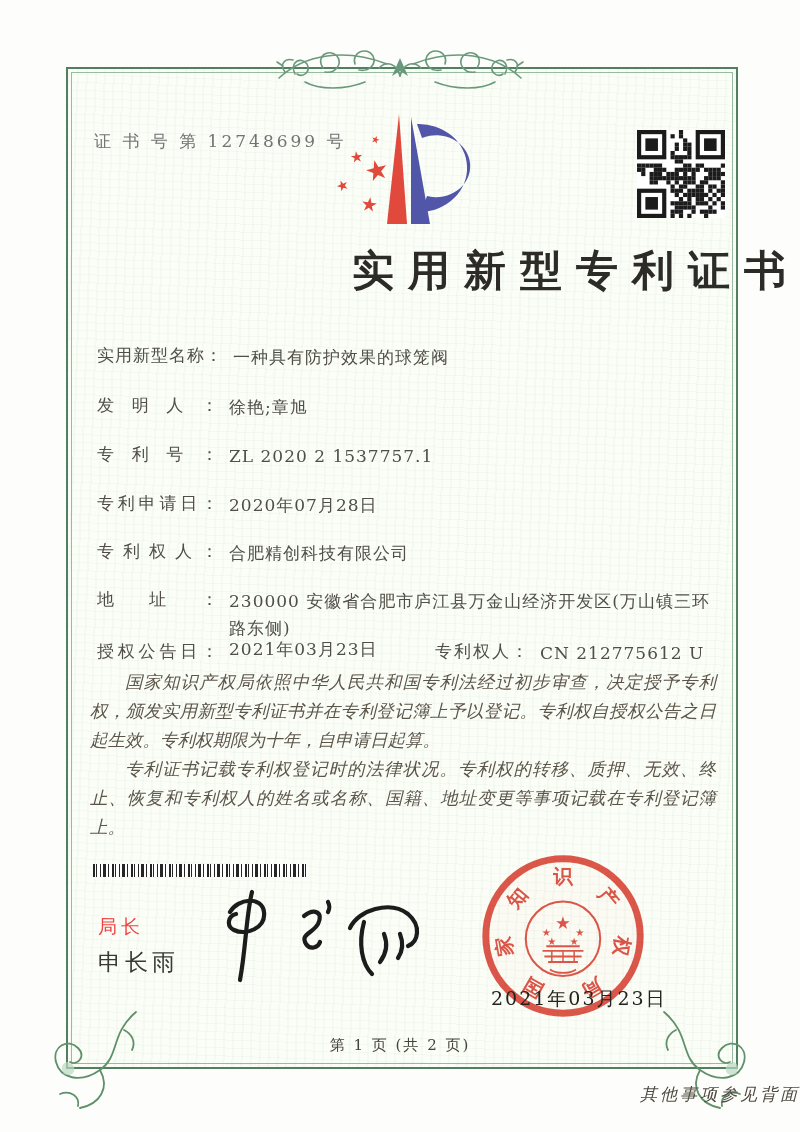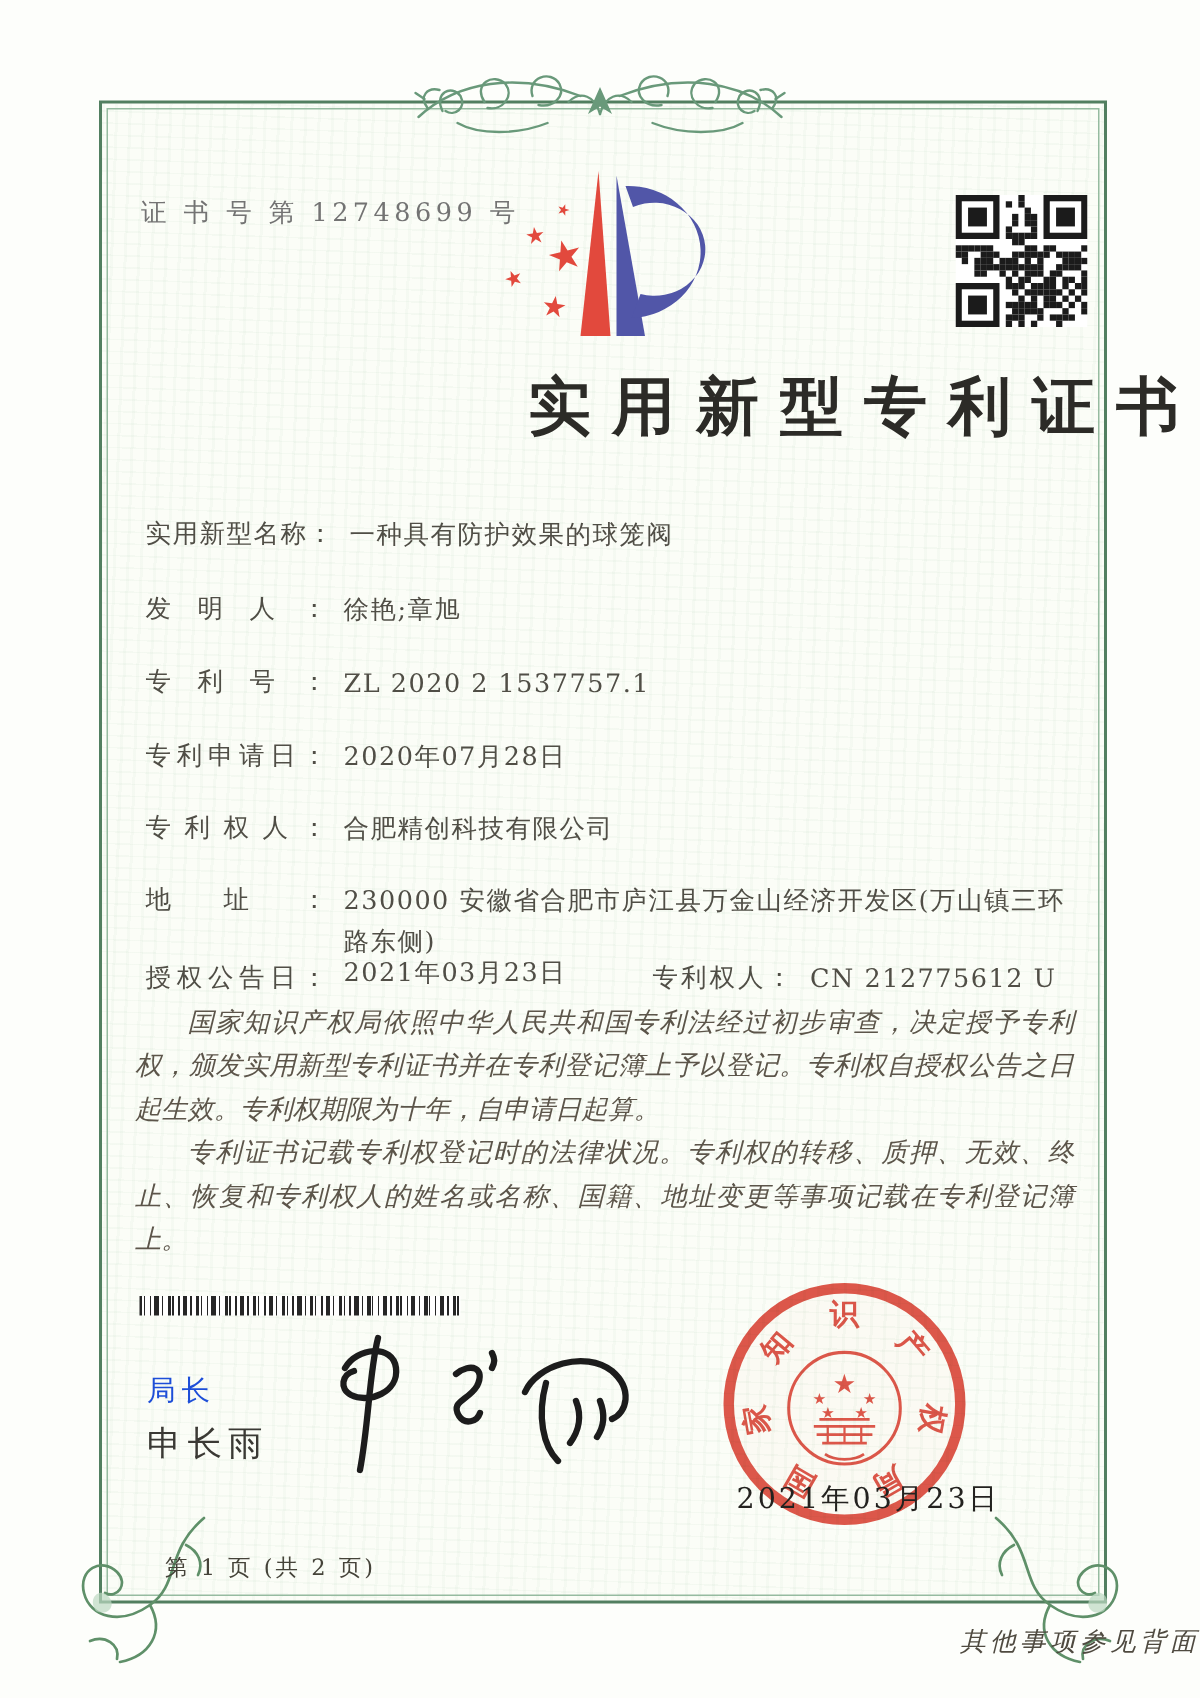--- a/index.html
+++ b/index.html
@@ -26,30 +26,30 @@
   .f-label2{margin-left:6px;white-space:nowrap;letter-spacing:2px;}
   .f-value2{margin-left:10px;white-space:nowrap;}
   .paragraphs{position:absolute;left:90px;right:84px;top:668px;color:#5c554a;
               font-style:italic;font-size:17.5px;line-height:29px;text-align:justify;}
   .paragraphs p{margin:0;text-indent:2em;}
   .barcode{position:absolute;left:93px;top:864px;width:214px;height:13px;
            background:repeating-linear-gradient(90deg,
              #262626 0 2px,#fff 2px 3px,#262626 3px 4px,#fff 4px 7px,
              #262626 7px 8px,#fff 8px 10px,#262626 10px 13px,#fff 13px 15px,
              #262626 15px 16px,#fff 16px 19px);}
-  .director-title{position:absolute;left:98px;top:914px;font-size:19px;color:#1d4ed8;
+  .director-title{position:absolute;left:98px;top:914px;font-size:19px;color:#ef4444;
                   font-family:"DejaVu Sans","Liberation Sans",sans-serif;letter-spacing:4px;}
   .director-name{position:absolute;left:98px;top:947px;font-size:23px;color:#3a3934;
                  font-family:"DejaVu Sans","Liberation Sans",sans-serif;letter-spacing:4px;}
   .signature{position:absolute;left:212px;top:882px;}
   .seal{position:absolute;left:470px;top:843px;opacity:.9;mix-blend-mode:multiply;}
   .seal-char{font-size:21px;font-weight:bold;fill:#dc4437;font-family:"DejaVu Serif","Liberation Serif",serif;}
   .seal-date{position:absolute;left:491px;top:986px;font-size:19px;letter-spacing:2px;color:#23221f;}
-  .page-no{position:absolute;left:66px;width:668px;top:1036px;
-           font-size:15px;letter-spacing:2px;color:#454339;padding-left:44px;}
+  .page-no{position:absolute;left:66px;width:668px;top:1036px;text-align:center;
+           font-size:15px;letter-spacing:2px;color:#454339;}
   .back-note{position:absolute;left:0;right:0;top:1083px;text-align:right;
              font-size:17px;font-style:italic;color:#4f4a40;letter-spacing:3px;}
   .orn{position:absolute;}
 </style>
 </head>
 <body>
 
 <div class="page">
 
   <div class="frame">

